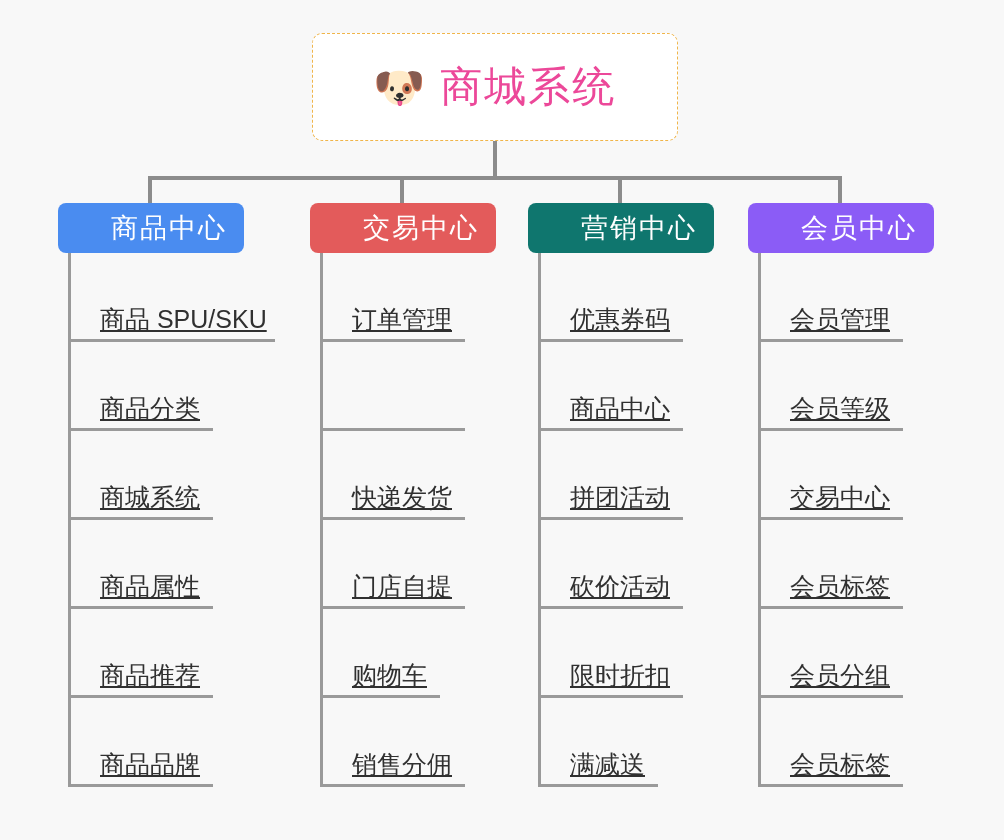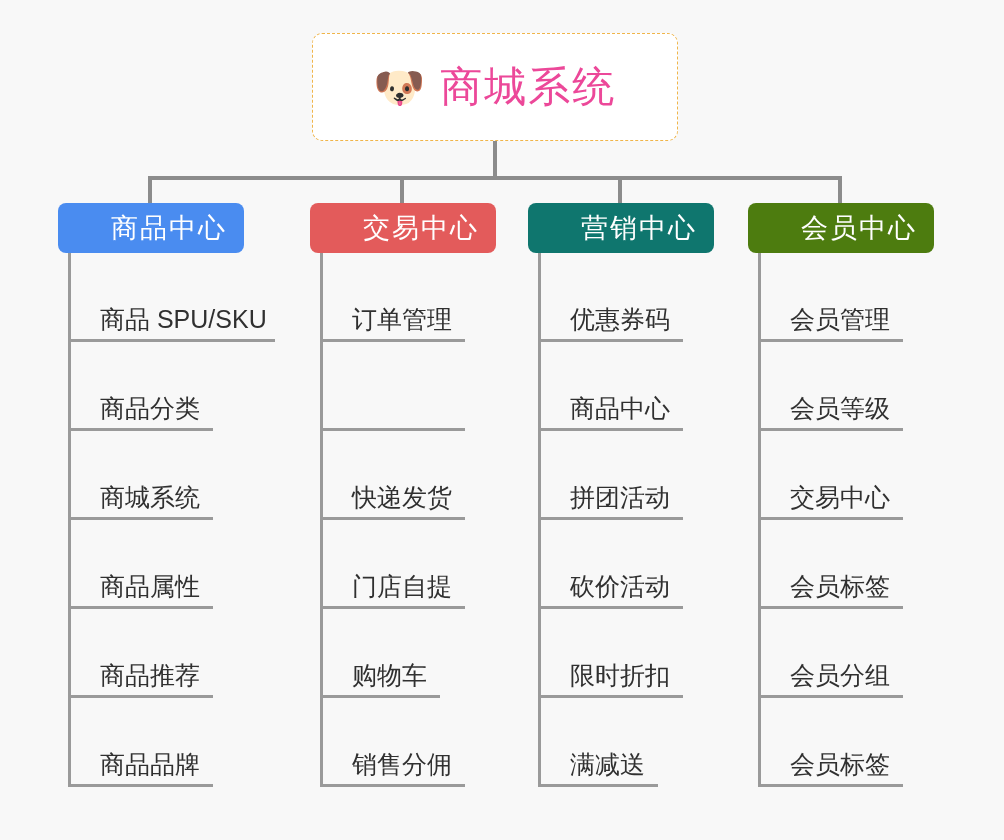--- a/index.html
+++ b/index.html
@@ -97,20 +97,21 @@
     align-items: flex-end;
     padding-left: 42px;
     padding-bottom: 6px;
   }
   .leaf-label {
     font-size: 25px;
     color: #303030;
     white-space: nowrap;
     position: relative;
     padding-right: 8px;
+    text-decoration: underline;
   }
   .leaf-underline {
     position: absolute;
     left: 10px;
     bottom: 0;
     height: 3px;
     background: #9a9a9a;
   }
 </style>
 </head>
@@ -222,21 +223,21 @@
         <span class="leaf-underline" style="width:145px;"></span>
       </div>
       <div class="leaf">
         <span class="leaf-label">满减送</span>
         <span class="leaf-underline" style="width:120px;"></span>
       </div>
     </div>
   </div>
 
   <div class="column" style="left:748px; width:186px;">
-    <div class="cat-box" style="width: 186px; background: #4d7c0f; font-family: Liberation Mono, monospace;">
+    <div class="cat-box" style="width: 186px; background: #8b5cf6; font-family: Liberation Mono, monospace;">
       <span>会员中心</span>
     </div>
     <div class="leaf-list">
       <div class="spine"></div>
       <div class="leaf">
         <span class="leaf-label">会员管理</span>
         <span class="leaf-underline" style="width:145px;"></span>
       </div>
       <div class="leaf">
         <span class="leaf-label">会员等级</span>

